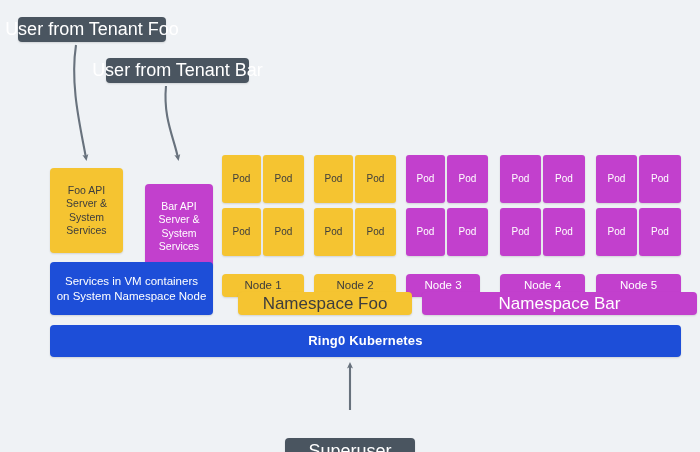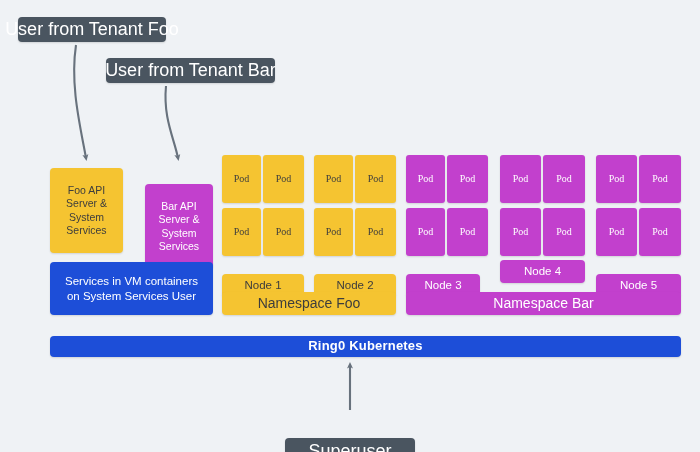--- a/index.html
+++ b/index.html
@@ -48,26 +48,25 @@
     font-size: 10.5px;
     flex-direction: column;
     justify-content: center;
   }
   .api-box span { display: block; }
 
   
   .pod {
     font-size: 10px;
     border-radius: 3px;
-    font-family: Liberation Serif, serif;
   }
 
   
   .node-label { font-size: 11.5px; margin-top: 12px; }
-  .namespace  { font-size: 14px; }
+  .namespace  { font-size: 17px; margin-left: 16px; }
 
   .platform {
     font-size: 13px;
     font-weight: bold;
     letter-spacing: 0.2px;
   }
 
   .vm-box {
     font-size: 11.5px;
     flex-direction: column;
@@ -98,21 +97,21 @@
     </defs>
     <path d="M76,45 C70,85 80,125 86,158" fill="none" stroke="#68727d" stroke-width="2.1" marker-end="url(#arrowhead)"></path>
     <path d="M166,86 C163,118 174,138 178,158" fill="none" stroke="#68727d" stroke-width="2.1" marker-end="url(#arrowhead)"></path>
     <path d="M350,410 L350,365" fill="none" stroke="#68727d" stroke-width="2.1" marker-end="url(#arrowhead)"></path>
   </svg>
 
   <div class="box actor" style="left:18px; top:17px; width:148px; height:25px;">
     <span>User from Tenant Foo</span>
   </div>
 
-  <div class="box actor" style="left:106px; top:58px; width:169px; height:25px;">
+  <div class="box actor" style="left:106px; top:58px; width:143px; height:25px;">
     <span>User from Tenant Bar</span>
   </div>
 
   <div class="box actor" style="left:285px; top:412px; width:130px; height:26px;margin-top:26px;">
     <span>Superuser</span>
   </div>
 
   <div class="box api-box yellow" style="left:50px; top:168px; width:73px; height:85px;">
     <span>Foo API</span>
     <span>Server &amp;</span>
@@ -122,21 +121,21 @@
 
   <div class="box api-box magenta" style="left:145px; top:184px; width:68px; height:85px;">
     <span>Bar API</span>
     <span>Server &amp;</span>
     <span>System</span>
     <span>Services</span>
   </div>
 
   <div class="box vm-box blue" style="left:50px; top:262px; width:163px; height:53px;">
     <span>Services in VM containers</span>
-    <span>on System Services User</span>
+    <span>on System Namespace Node</span>
   </div>
 
   <div class="box pod yellow" style="left:222px; top:155px; width:39px; height:48px;">
     <span>Pod</span>
   </div>
   <div class="box pod yellow" style="left:263px; top:155px; width:41px; height:48px;">
     <span>Pod</span>
   </div>
   <div class="box pod yellow" style="left:222px; top:208px; width:39px; height:48px;">
     <span>Pod</span>
@@ -185,21 +184,21 @@
   </div>
   <div class="box pod magenta" style="left:543px; top:155px; width:42px; height:48px;">
     <span>Pod</span>
   </div>
   <div class="box pod magenta" style="left:500px; top:208px; width:41px; height:48px;">
     <span>Pod</span>
   </div>
   <div class="box pod magenta" style="left:543px; top:208px; width:42px; height:48px;">
     <span>Pod</span>
   </div>
-  <div class="box node-label magenta" style="left:500px; top:248px; width:85px; height:23px;">
+  <div class="box node-label magenta" style="left:500px; top:262px; width:85px; height:23px;">
     <span>Node 4</span>
   </div>
 
   <div class="box pod magenta" style="left:596px; top:155px; width:41px; height:48px;">
     <span>Pod</span>
   </div>
   <div class="box pod magenta" style="left:639px; top:155px; width:42px; height:48px;">
     <span>Pod</span>
   </div>
   <div class="box pod magenta" style="left:596px; top:208px; width:41px; height:48px;">
@@ -212,17 +211,17 @@
     <span>Node 5</span>
   </div>
 
   <div class="box namespace yellow" style="left:222px; top:292px; width:174px; height:23px;">
     <span>Namespace Foo</span>
   </div>
   <div class="box namespace magenta" style="left:406px; top:292px; width:275px; height:23px;">
     <span>Namespace Bar</span>
   </div>
 
-  <div class="box platform blue" style="left:50px; top:336px; width:631px; height:21px;justify-content:center;">
+  <div class="box platform blue" style="left:50px; top:325px; width:631px; height:32px;justify-content:center;">
     <span>Ring0 Kubernetes</span>
   </div>
 
 </div>
 
 </body></html>

